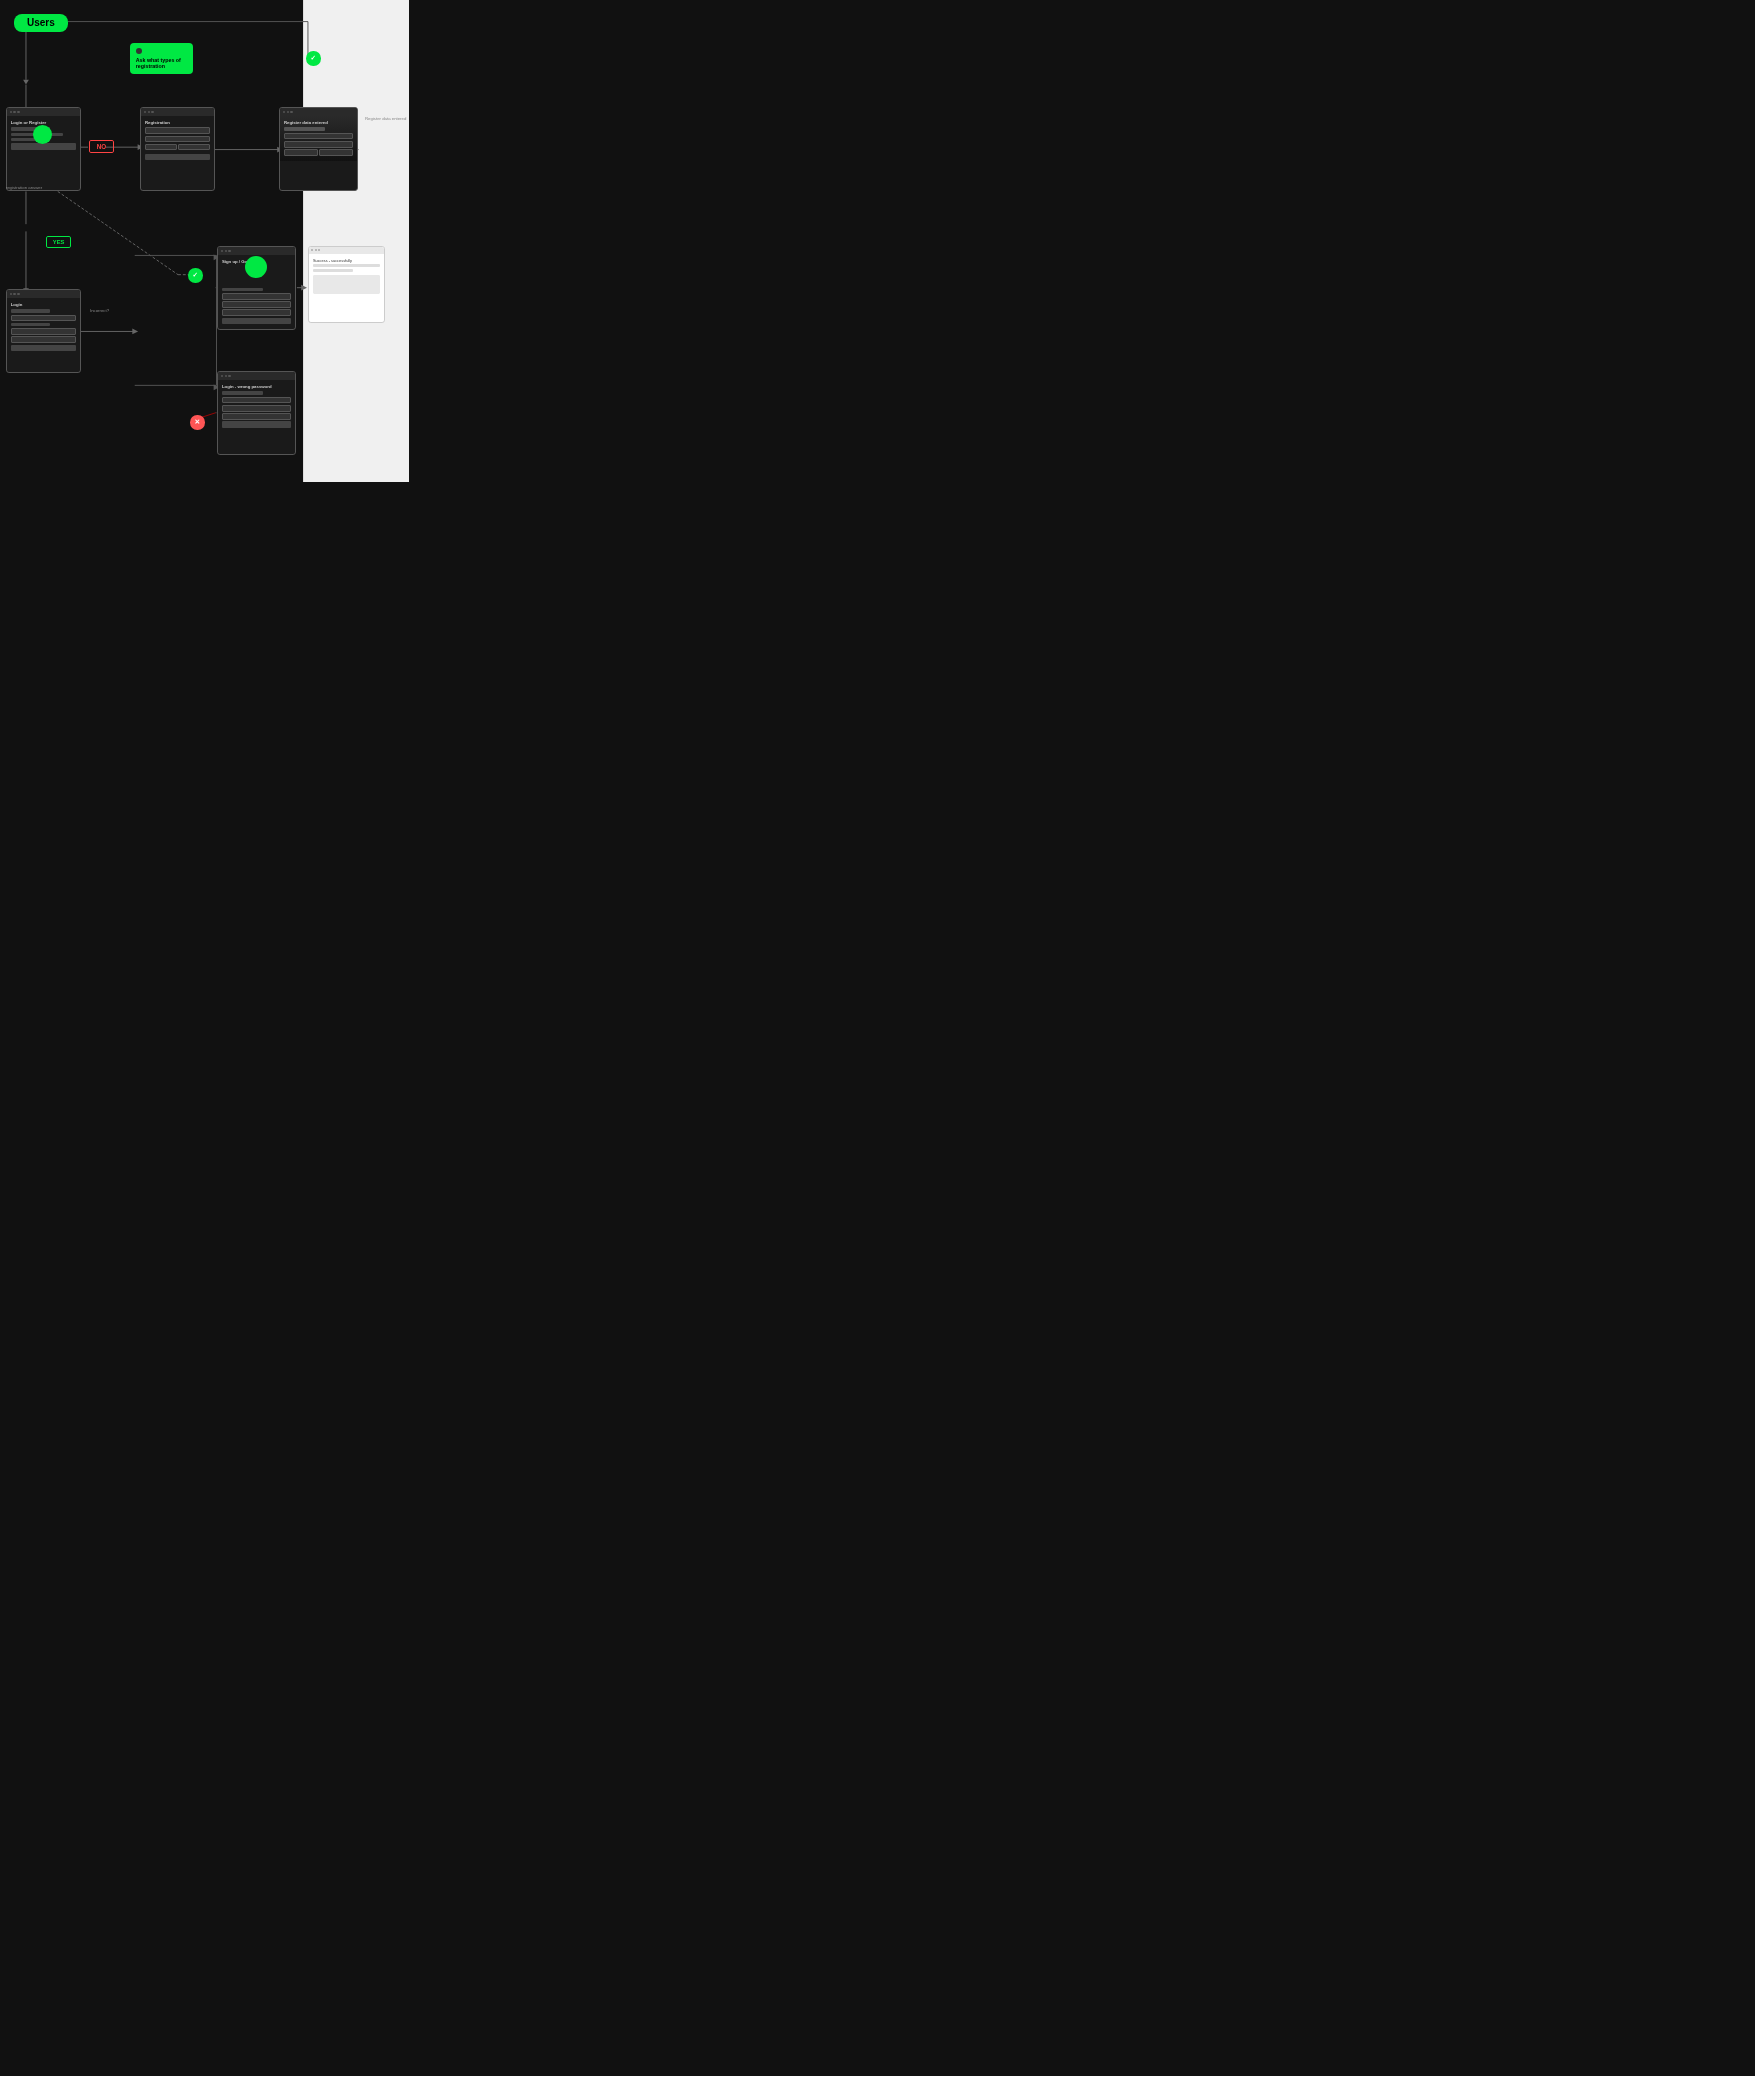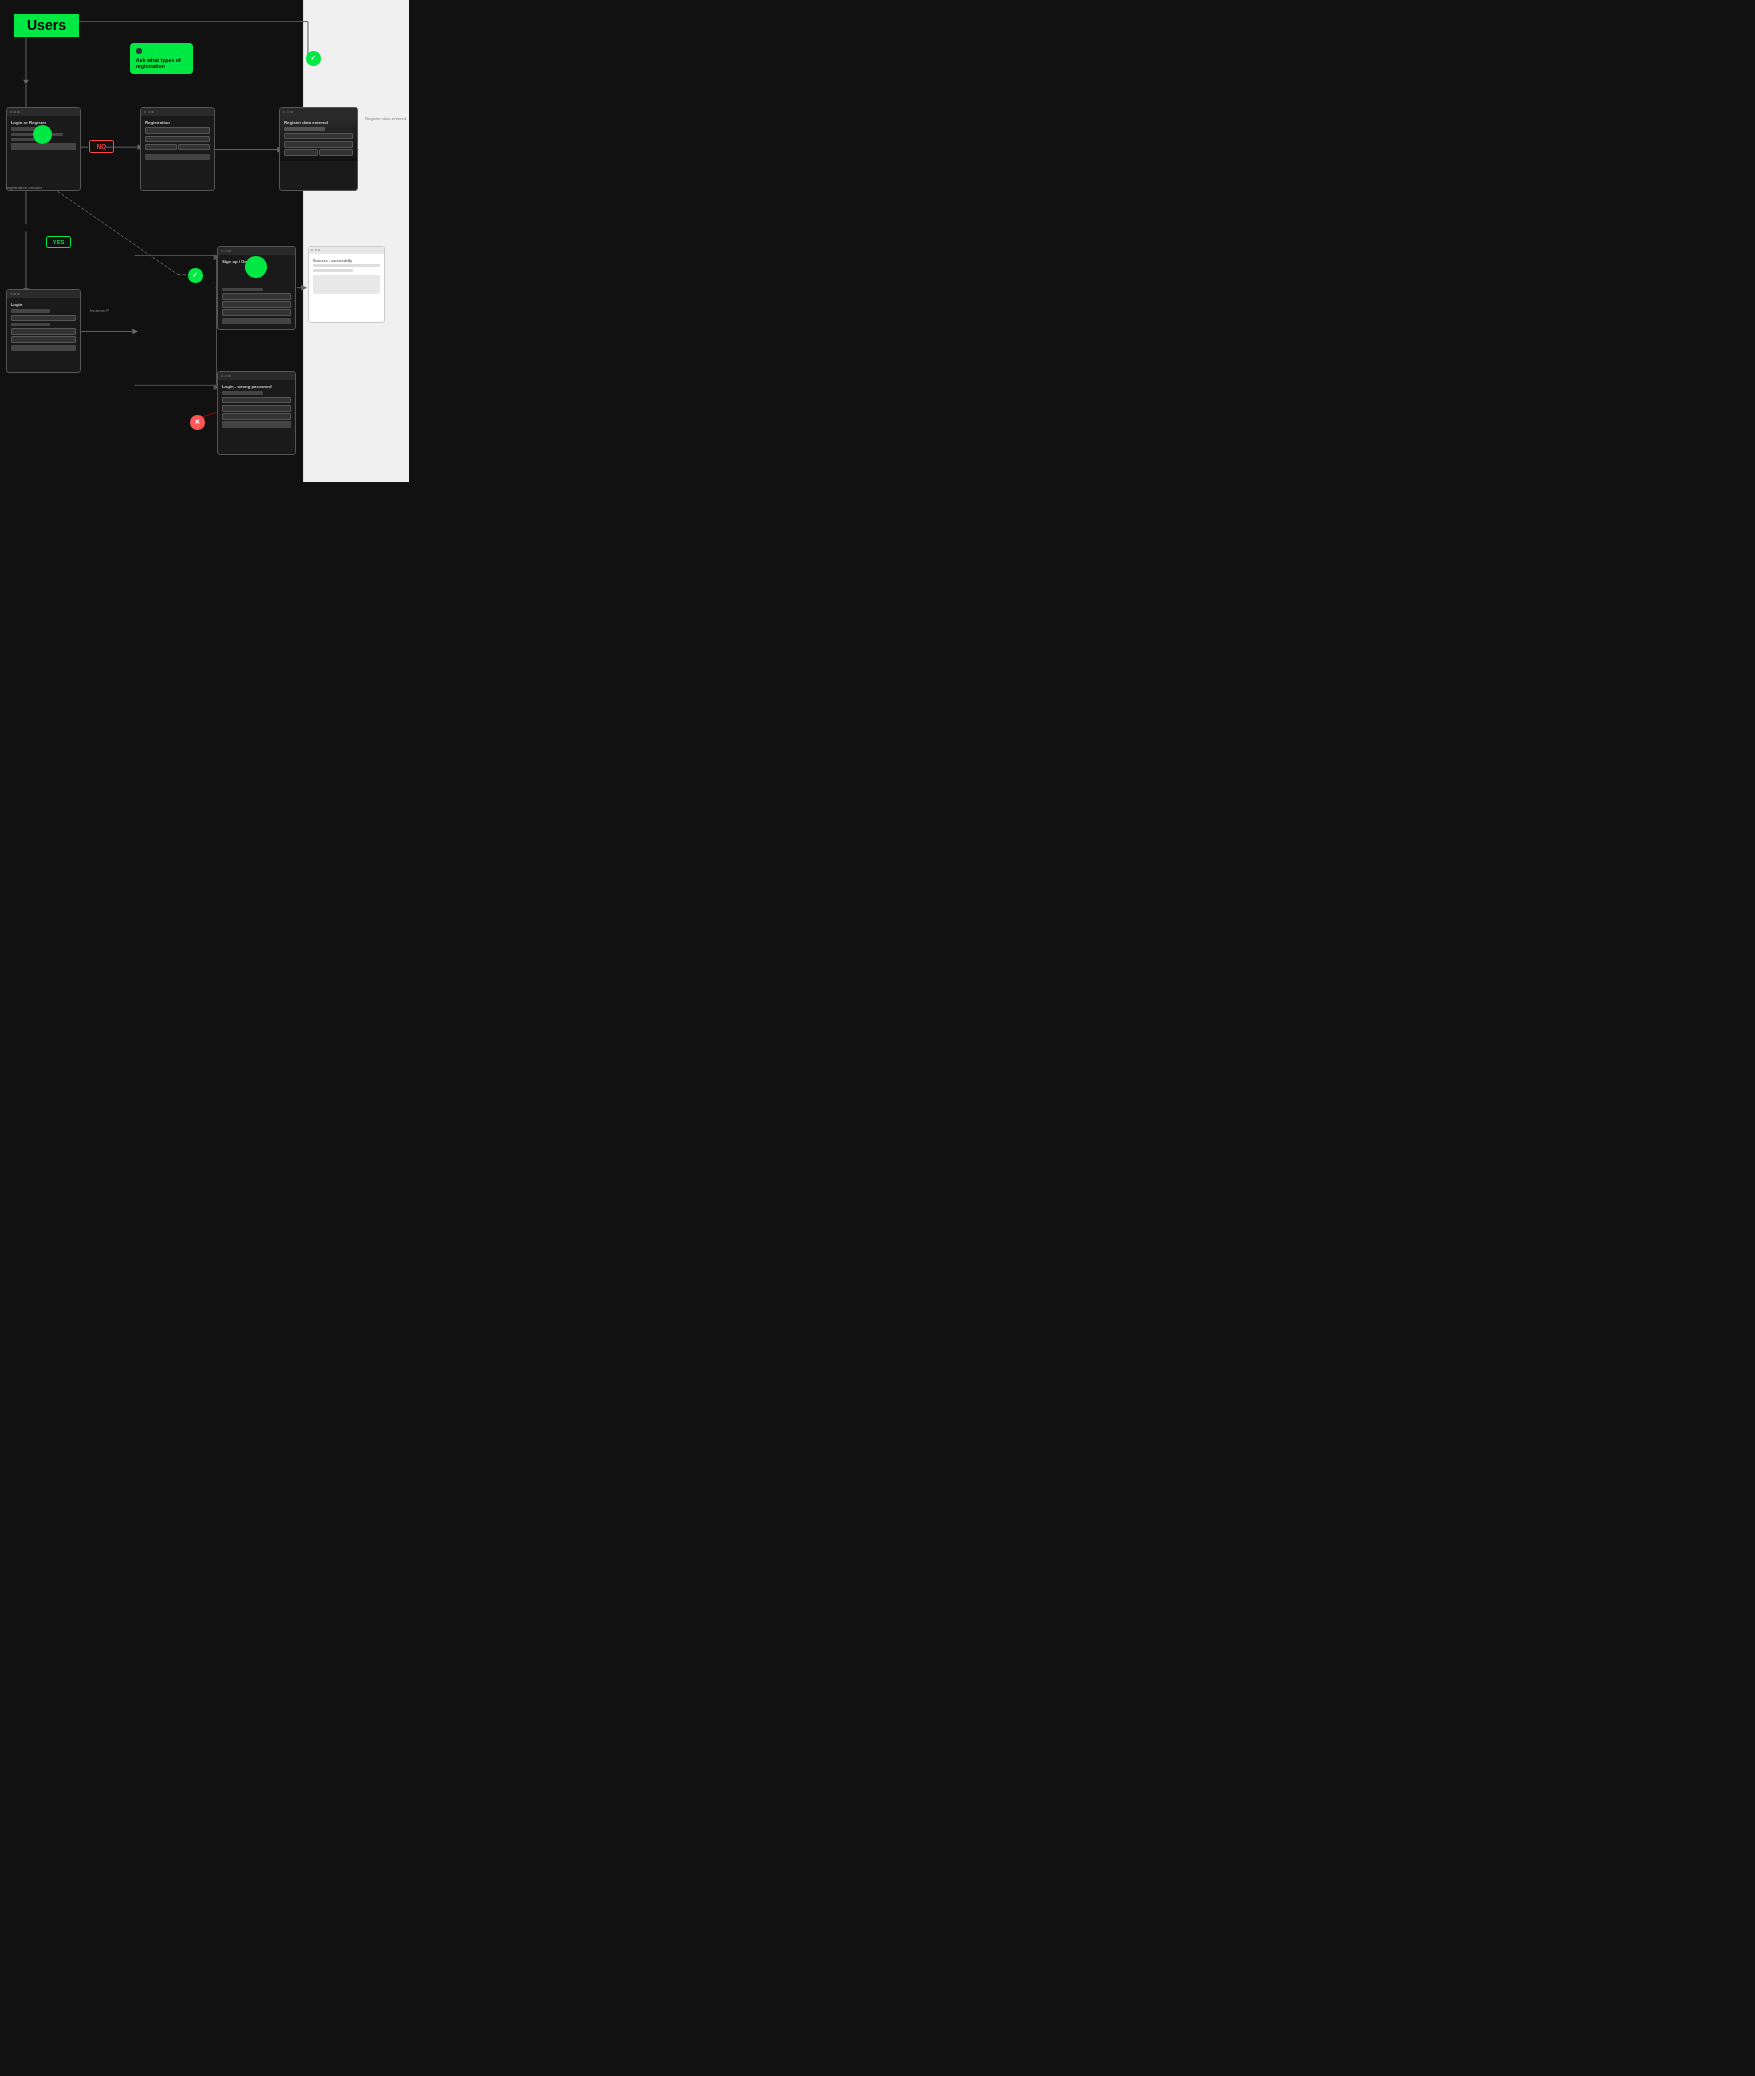--- a/index.html
+++ b/index.html
@@ -24,23 +24,23 @@
     }
 
     
     .users-btn {
       position: absolute;
       top: 13.5px;
       left: 13.5px;
       background: #00e843;
       color: #000;
       font-weight: 700;
-      font-size: 14px;
+      font-size: 10px;
       padding: 3.9px 13.5px;
-      border-radius: 0;
+      border-radius: 8px;
       border: none;
       cursor: pointer;
     }
 
     
     .ask-node {
       position: absolute;
       top: 43px;
       left: 130px;
       width: 63px;

